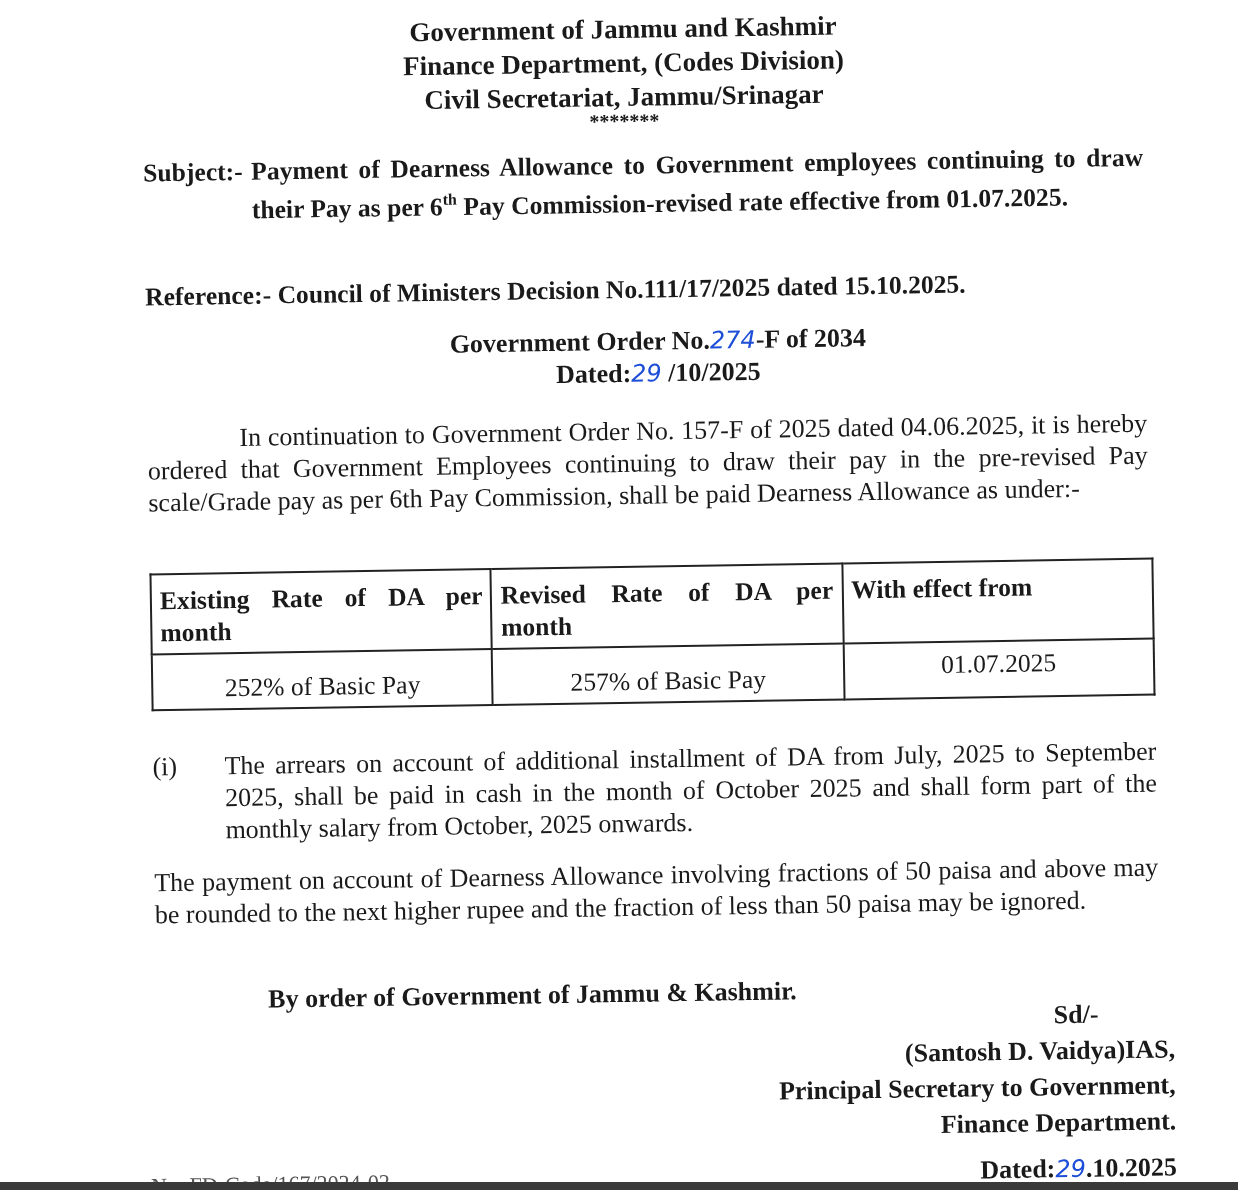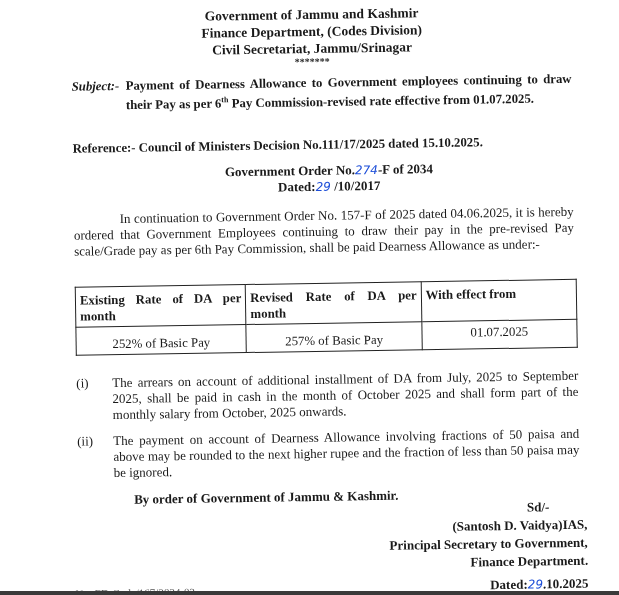--- a/index.html
+++ b/index.html
@@ -5,21 +5,21 @@
   html, body { margin: 0; padding: 0; }
   body {
     width: 619px; height: 595px; overflow: hidden; background: #ffffff;
     font-family: "Liberation Serif", "DejaVu Serif", serif; color: #1a1a1a;
     position: relative;
   }
   .page { position: absolute; left: 0; top: 0; width: 619px; height: 595px; transform: rotate(-0.9deg); transform-origin: 50% 40%; }
   .hdr { position: absolute; left: 150px; top: 6px; width: 330px; text-align: center; font-weight: bold; font-size: 13.5px; line-height: 17px; }
   .stars { font-size: 10px; line-height: 10px; letter-spacing: 0px; }
   .subject { position: absolute; left: 74px; top: 75px; width: 500px; font-weight: bold; font-size: 12.8px; line-height: 16px; }
-  .subject .lab { float: left; width: 52px; font-style: italic; }
+  .subject .lab { float: left; width: 52px; }
   .subject .txt { margin-left: 54px; text-align: justify; }
   .ref { position: absolute; left: 74px; top: 138px; font-weight: bold; font-size: 12.8px; }
   .order { position: absolute; left: 180px; top: 163px; width: 300px; text-align: center; font-weight: bold; font-size: 13px; line-height: 16px; }
   .hand { color: #1d4ed8; font-family: "DejaVu Sans", sans-serif; font-weight: normal; font-style: italic; font-size: 12px; }
   .para { position: absolute; left: 74px; top: 208px; width: 500px; font-size: 13px; line-height: 16px; text-align: justify; text-indent: 46px; }
   table.da { position: absolute; left: 74px; top: 283px; width: 502px; border-collapse: collapse; font-size: 12.8px; }
   table.da td { border: 1.3px solid #222; padding: 2px 4px; vertical-align: top; }
   table.da th { border: 1.3px solid #222; padding: 5px 4px 2px; font-weight: bold; text-align: justify; vertical-align: top; line-height: 16px; }
   table.da td.c { text-align: center; padding-top: 10px; }
   .items { position: absolute; left: 74px; top: 372px; width: 502px; font-size: 13px; line-height: 16px; }
@@ -47,21 +47,21 @@
 
   <div class="subject">
     <span class="lab">Subject:-</span>
     <div class="txt"><span>Payment of Dearness Allowance to Government employees continuing to draw their Pay as per 6</span><sup style="font-size:8px">th</sup><span> Pay Commission-revised rate effective from 01.07.2025.</span></div>
   </div>
 
   <div class="ref">Reference:- Council of Ministers Decision No.111/17/2025 dated 15.10.2025.</div>
 
   <div class="order">
     <div><span>Government Order No.</span><span class="hand">274</span><span>-F of 2034</span></div>
-    <div><span>Dated:</span><span class="hand">29</span><span> /10/2017</span></div>
+    <div><span>Dated:</span><span class="hand">29</span><span> /10/2025</span></div>
   </div>
 
   <div class="para">In continuation to Government Order No. 157-F of 2025 dated 04.06.2025, it is hereby ordered that Government Employees continuing to draw their pay in the pre-revised Pay scale/Grade pay as per 6th Pay Commission, shall be paid Dearness Allowance as under:-</div>
 
   <table class="da">
     <tbody>
         <tr>
       <th style="width:34%">Existing Rate of DA per month</th>
       <th style="width:35%">Revised Rate of DA per month</th>
       <th style="width:31%">With effect from</th>
@@ -73,21 +73,20 @@
     </tr>
   </tbody>
     </table>
 
   <div class="items">
     <div class="item">
       <span class="num">(i)</span>
       <span class="body">The arrears on account of additional installment of DA from July, 2025 to September 2025, shall be paid in cash in the month of October 2025 and shall form part of the monthly salary from October, 2025 onwards.</span>
     </div>
     <div class="item">
-      <span class="num">(ii)</span>
       <span class="body">The payment on account of Dearness Allowance involving fractions of 50 paisa and above may be rounded to the next higher rupee and the fraction of less than 50 paisa may be ignored.</span>
     </div>
   </div>
 
   <div class="byorder">By order of Government of Jammu &amp; Kashmir.</div>
 
   <div class="sig">
     <div class="sd">Sd/-</div>
     <div>(Santosh D. Vaidya)IAS,</div>
     <div>Principal Secretary to Government,</div>

